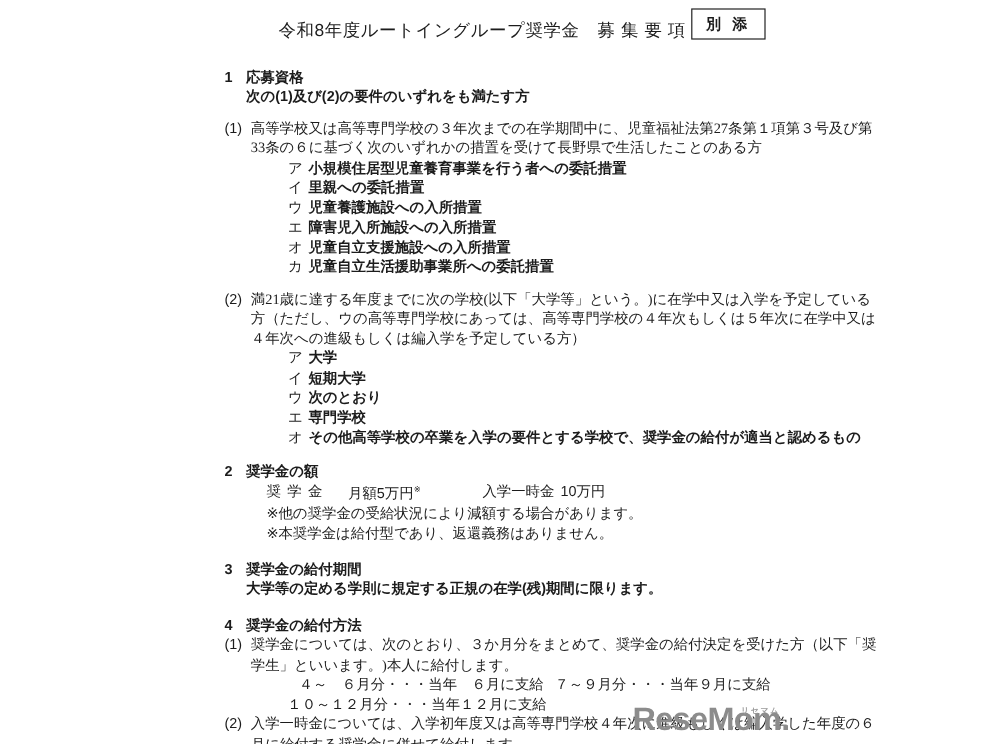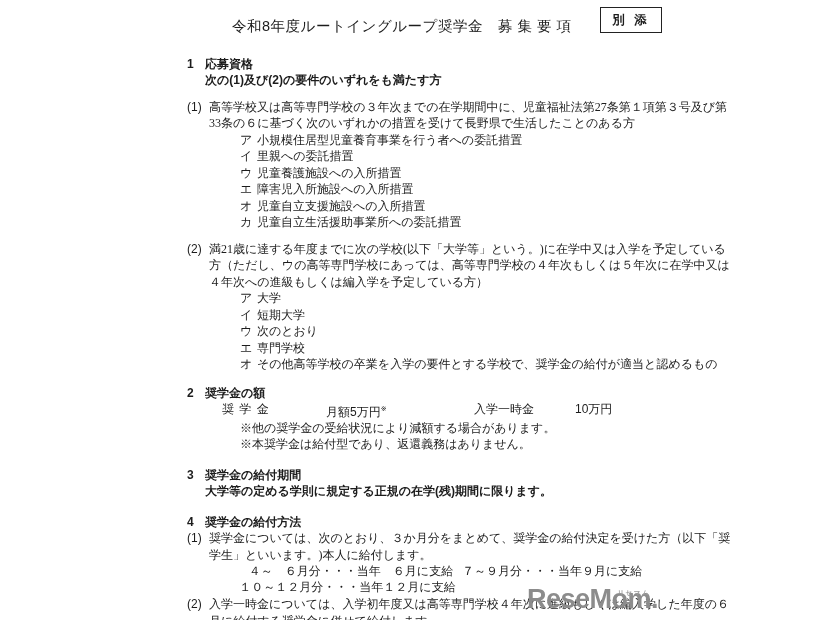--- a/index.html
+++ b/index.html
@@ -7,21 +7,21 @@
     position:relative;
     width:826px;height:620px;
     background:#ffffff;
     font-family:"Liberation Sans","DejaVu Sans",sans-serif;
     color:#1c1c1c;
     font-size:12px;
     line-height:16.5px;
     overflow:hidden;
   }
   .attach-box{
-    position:absolute;left:600px;top:7px;
+    position:absolute;left:576px;top:7px;
     width:60px;height:24px;
     border:1.6px solid #222;
     display:flex;align-items:center;justify-content:center;
     font-weight:bold;font-size:12.5px;letter-spacing:3px;
   }
   .content{position:absolute;left:187px;top:18px;width:565px;}
   .doc-title{
     margin-left:45px;
     font-size:14.5px;font-weight:normal;letter-spacing:0.5px;
     margin-bottom:21px;white-space:nowrap;
@@ -29,32 +29,32 @@
   .sec{margin-top:0;}
   .sec-head{display:flex;font-weight:bold;}
   .sec-head .num{flex:0 0 18px;}
   .body-line{margin-left:18px;font-weight:bold;}
   .item{display:flex;margin-top:10px;}
   .item .mk{flex:0 0 22px;}
   .item .txt{width:523px;font-family:Liberation Serif, serif;}
   .sub{margin-left:53px;}
   .sub-row{display:flex;}
   .sub-row .lbl{flex:0 0 17px;}
-  .sub-row .stxt{flex:1;}
-  .amount-line{margin-left:35px;display:flex;white-space:nowrap;gap:36px;}
+  .sub-row .stxt{flex:1;font-weight:bold;}
+  .amount-line{margin-left:35px;display:flex;white-space:nowrap;}
   .amount-line .a1{width:68px;letter-spacing:1px;}
   .amount-line .a2{width:112px;}
   .amount-line .a3{width:65px;}
   .amount-line sup{font-size:7px;vertical-align:super;}
-  .note{margin-left:53px;line-height:16px;font-family:Liberation Mono, monospace;}
+  .note{margin-left:35px;line-height:16px;}
   .mt12{margin-top:12px;}
   .mt14{margin-top:14px;}
   .sched{display:flex;white-space:nowrap;text-align:center;}
   .sched-1{margin-left:53px;}
-  .sched-2{margin-left:46px;font-family:Liberation Mono, monospace;}
+  .sched-2{margin-left:46px;}
   .sched .left{width:222px;}
   .watermark{
     position:absolute;left:527px;top:585px;
     color:#8c8c8c;
     font-weight:800;
     font-size:27px;
     letter-spacing:-0.5px;
     line-height:28px;
   }
   .watermark .ruby{

